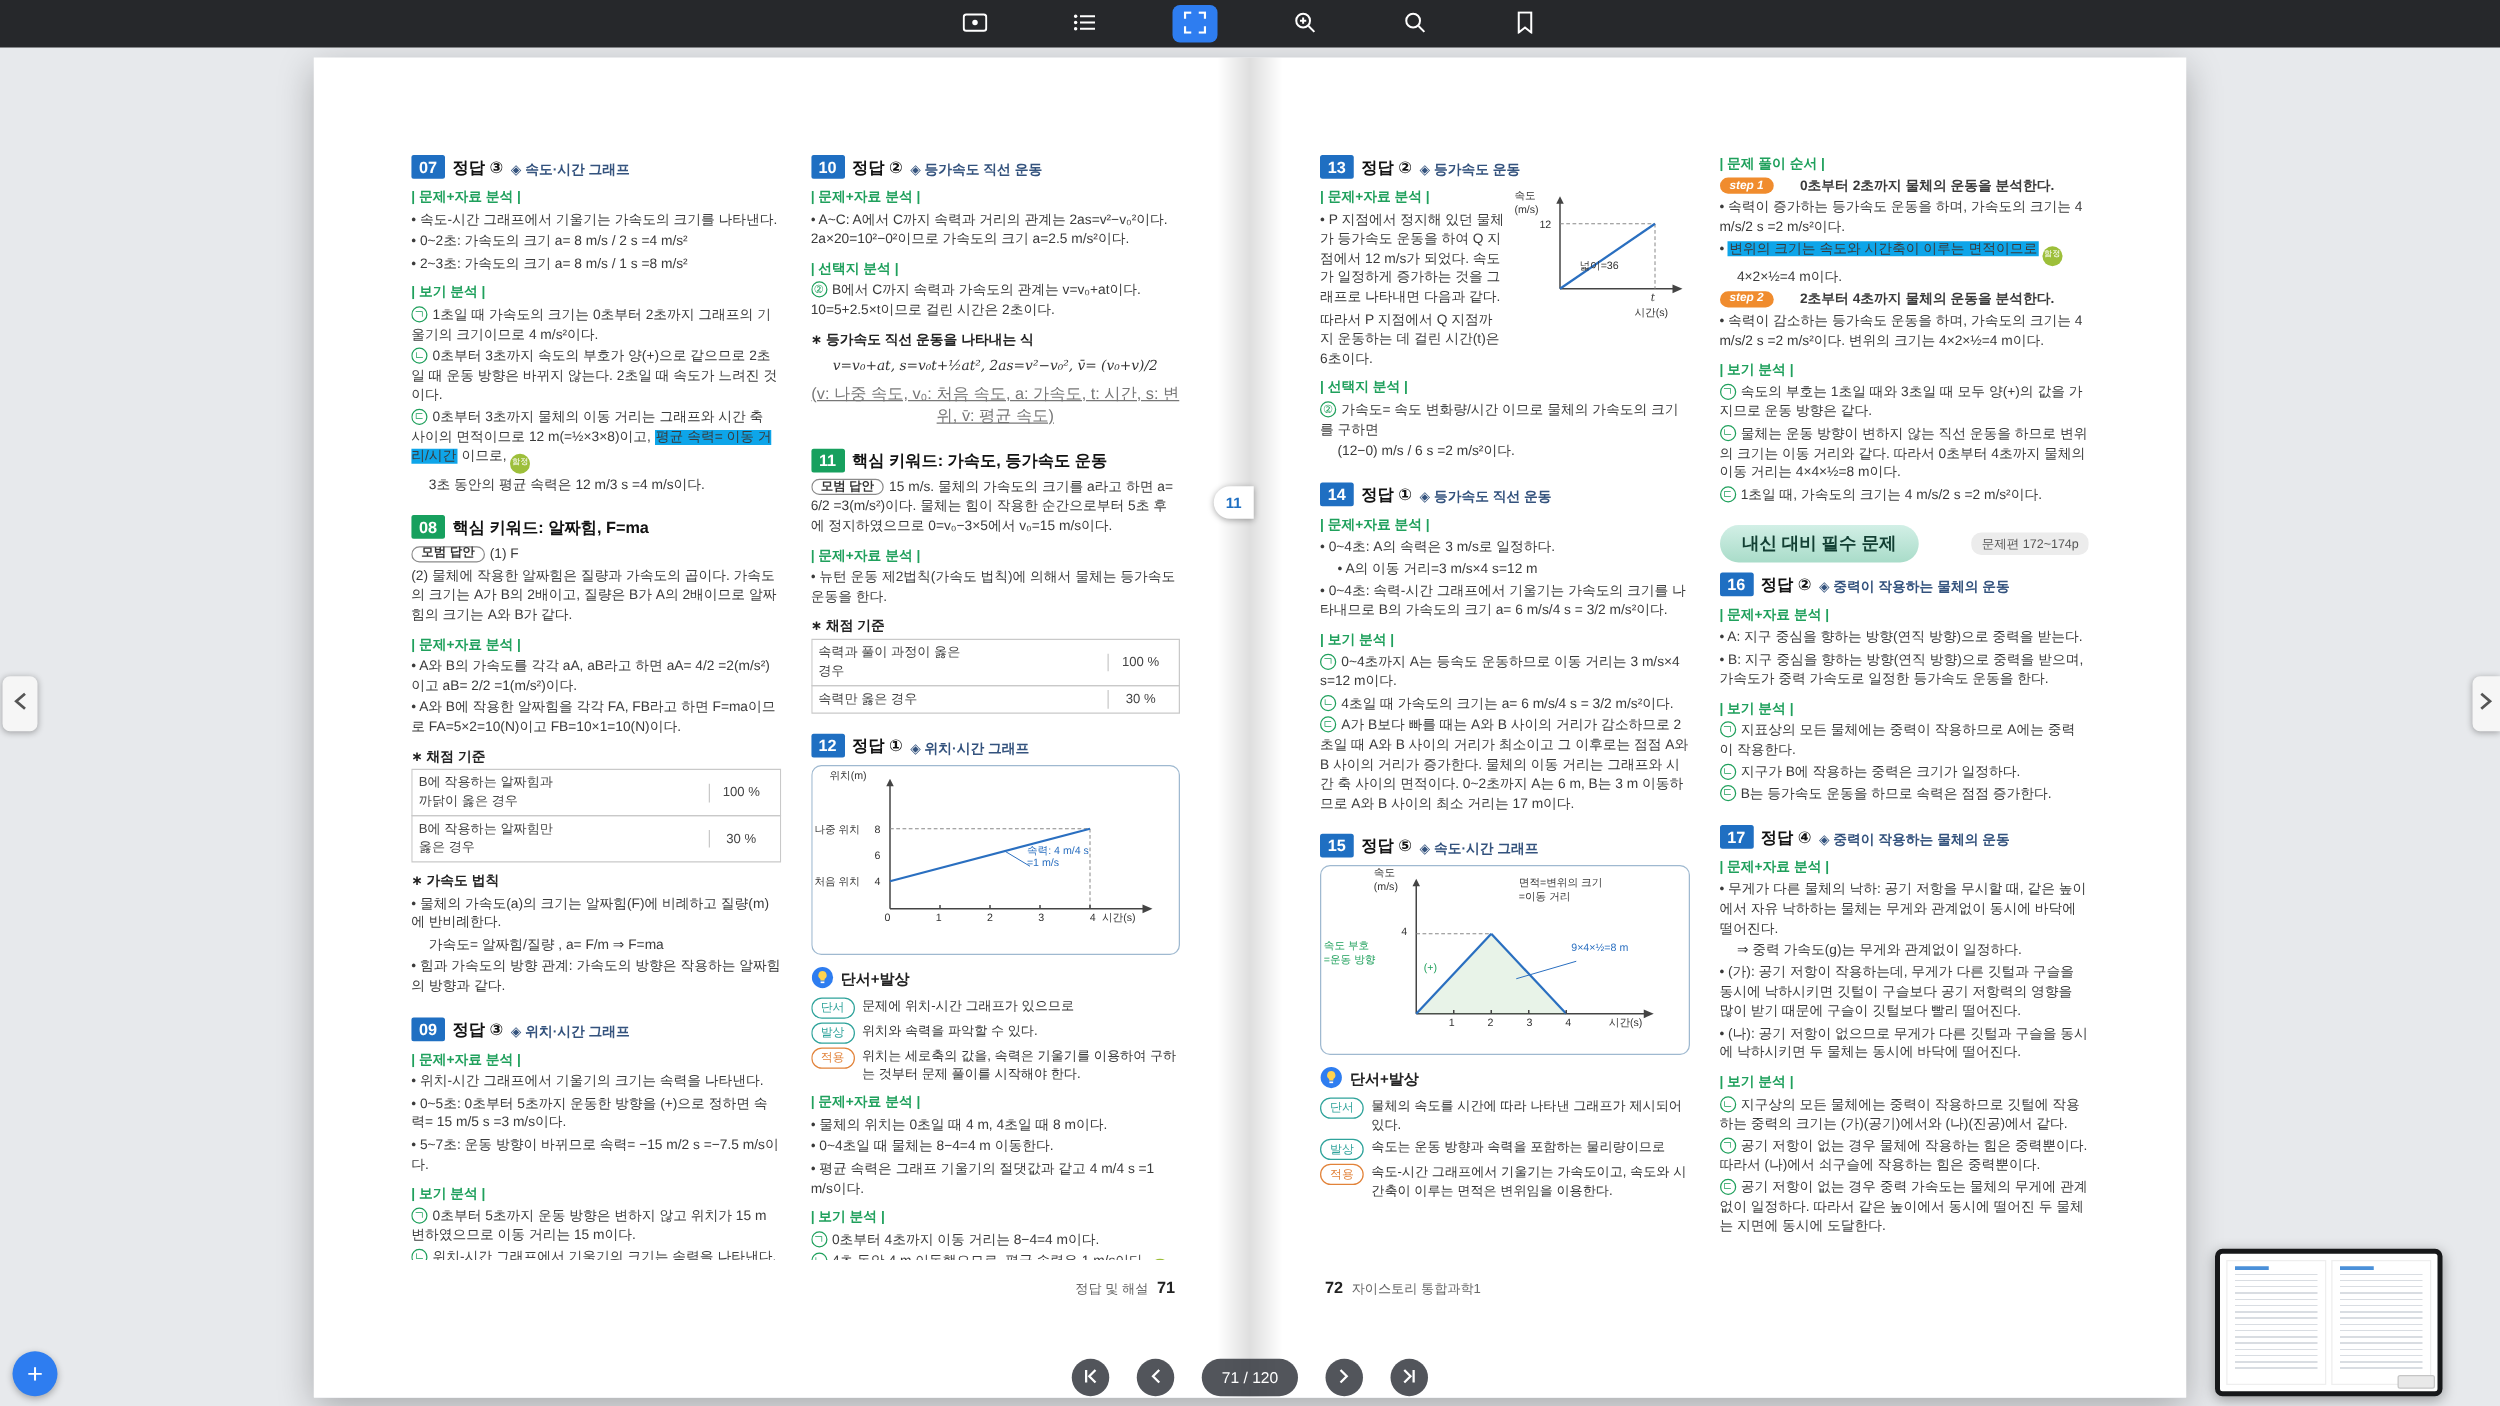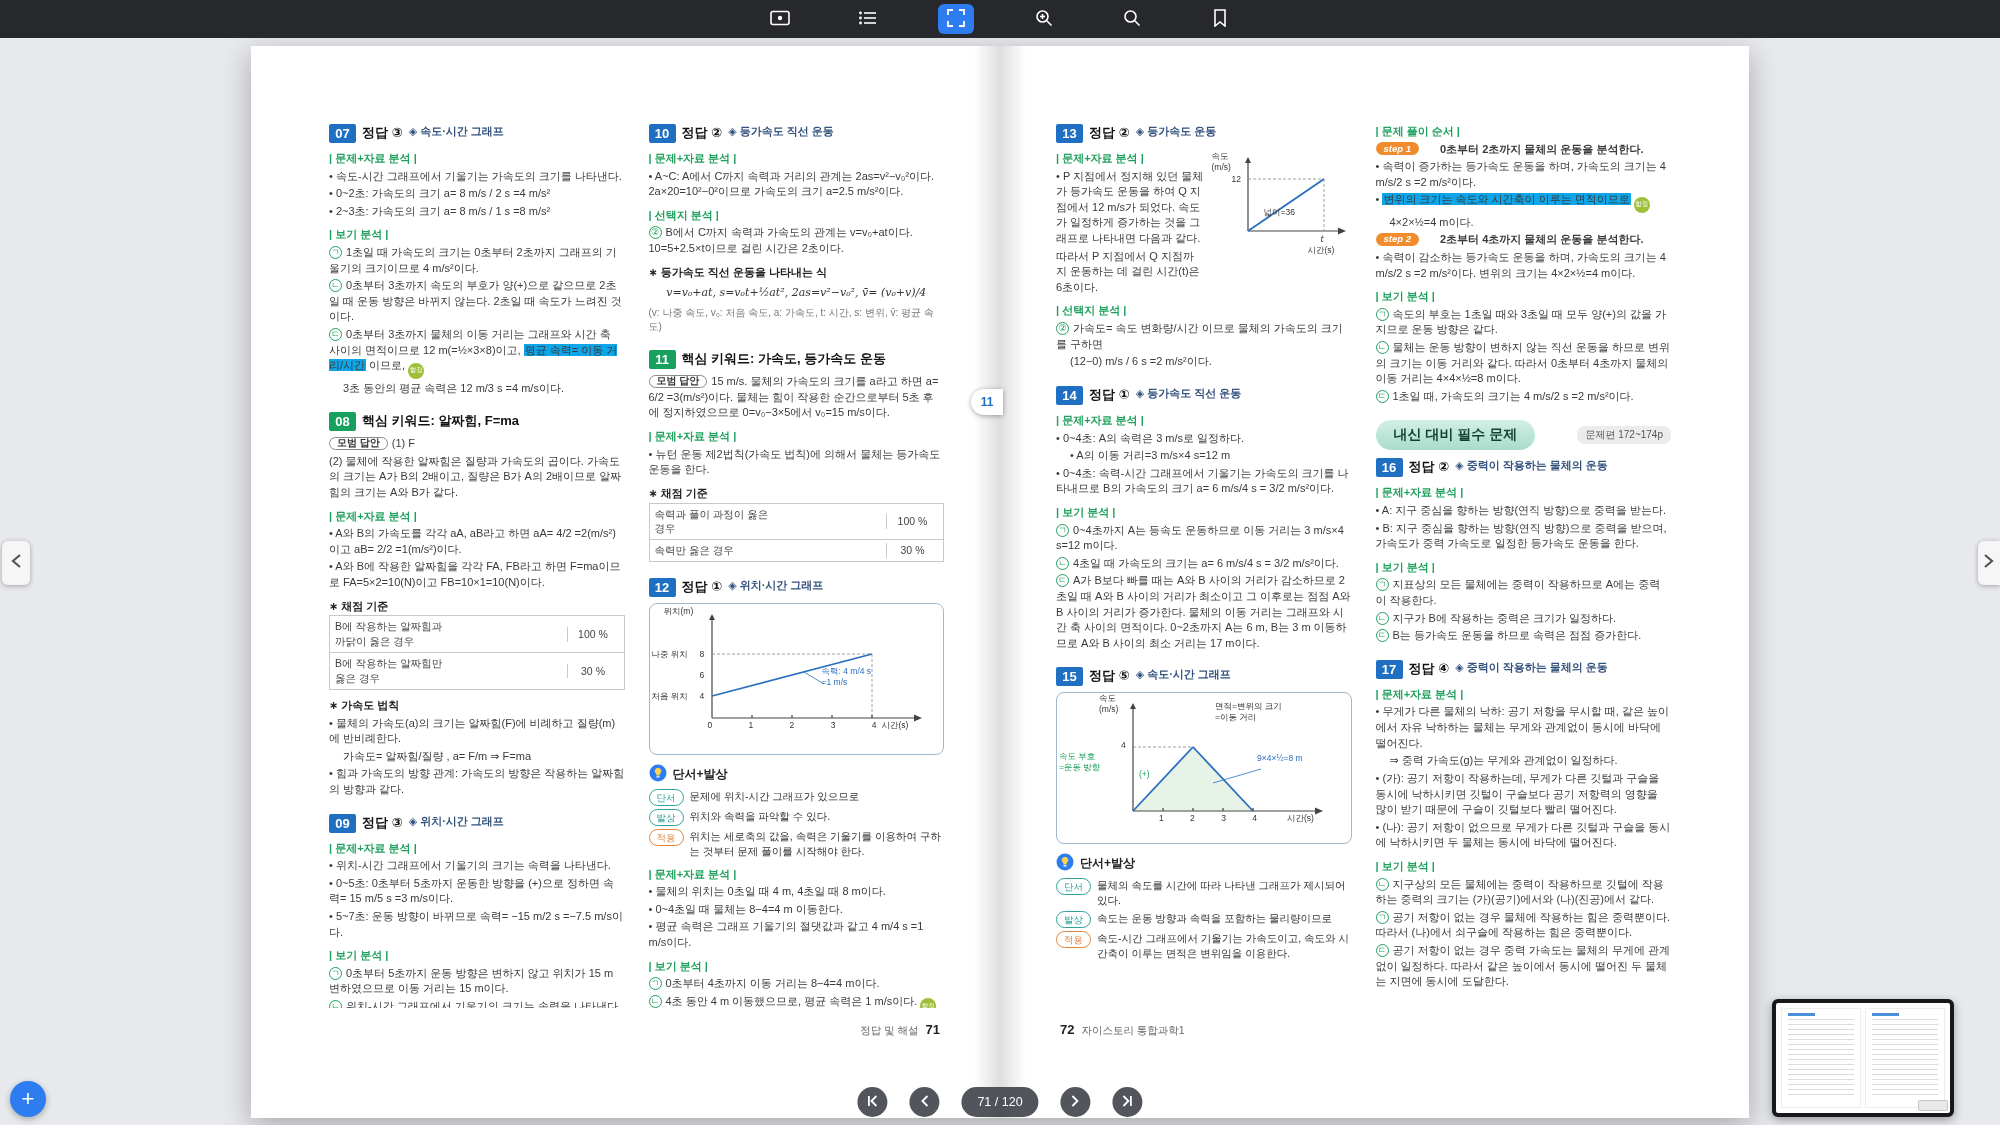--- a/index.html
+++ b/index.html
@@ -26,36 +26,36 @@
   .page.right .page-inner{left:56px;right:78px;}
   .col{flex:1;overflow:hidden;}
 
   .pfoot{position:absolute;bottom:80px;font-size:10.5px;color:#666;}
   .pfoot strong{font-size:13px;color:#222;margin:0 4px;}
   .page.left .pfoot{right:56px;}
   .page.right .pfoot{left:56px;}
 
   
   .problem{margin-bottom:16px;}
-  .phead{display:flex;align-items:flex-start;gap:6px;margin:8px 0 5px;}
+  .phead{display:flex;align-items:flex-end;gap:6px;margin:8px 0 5px;}
   .pnum{min-width:27px;height:19px;background:#1f6fc2;color:#fff;font-weight:bold;font-size:13px;
     display:inline-flex;align-items:center;justify-content:center;border-radius:2px;padding:0 3px;}
   .pnum.green{background:#17a05e;}
   .pans{font-weight:bold;font-size:13px;color:#111;white-space:nowrap;}
   .ptopic{font-size:11px;font-weight:bold;color:#33527d;}
   .ptopic:empty{display:none;}
 
   
   .ln{font-size:11px;color:#3a3a3a;line-height:1.42;margin:2px 0;}
   .ln .lb:empty,.ln mark:empty,.ln .val:empty,.ln .cb:empty{display:none;}
   .ln.h{color:#1fa05c;font-weight:bold;margin-top:8px;}
   .ln.kh{font-weight:bold;color:#222;margin-top:8px;}
   .ln.ind{margin-left:14px;}
   .ln.fm{text-align:center;font-family:"DejaVu Serif",serif;font-style:italic;color:#333;margin:5px 0;}
-  .ln.note{color:#777;font-size:10px;}
+  .ln.note{text-align:center;color:#777;font-size:13px;text-decoration:underline;}
   .lb{display:inline-flex;align-items:center;justify-content:center;width:13px;height:13px;
     border:1px solid #1fa05c;border-radius:50%;color:#1fa05c;font-size:9px;line-height:1;
     margin-right:4px;vertical-align:1px;flex:none;}
   .ln.mo .lb{width:auto;border-radius:9px;border-color:#8a8a8a;color:#333;font-weight:bold;
     padding:1.5px 7px;font-size:10px;background:#fff;}
   .ln.step .lb{width:auto;border:none;border-radius:9px;background:#f08c2e;color:#fff;
     font-style:italic;font-weight:bold;padding:2px 8px;font-size:9.5px;}
   .ln.step .tx{font-weight:bold;padding-left:17px;}
   mark{background:#0ea5e9;color:inherit;padding:0 1px;}
   .ln.bm mark{background:transparent;font-weight:bold;color:#1a1a1a;}
@@ -293,21 +293,21 @@
   <div class="ln h"><span class="tx">| 문제+자료 분석 |</span><span class="tx"></span></div>
 
   <div class="ln p"><span class="tx">• A~C: A에서 C까지 속력과 거리의 관계는 2as=v²−v₀²이다. 2a×20=10²−0²이므로 가속도의 크기 a=2.5 m/s²이다.</span><span class="tx"></span></div>
 
   <div class="ln h"><span class="tx">| 선택지 분석 |</span><span class="tx"></span></div>
 
   <div class="ln p"><span class="lb">②</span><span class="tx">B에서 C까지 속력과 가속도의 관계는 v=v₀+at이다. 10=5+2.5×t이므로 걸린 시간은 2초이다.</span><span class="tx"></span></div>
 
   <div class="ln kh"><span class="tx">∗ 등가속도 직선 운동을 나타내는 식</span><span class="tx"></span></div>
 
-  <div class="ln fm"><span class="tx">v=v₀+at,  s=v₀t+½at²,  2as=v²−v₀²,  v̄= (v₀+v)/4</span><span class="tx"></span></div>
+  <div class="ln fm"><span class="tx">v=v₀+at,  s=v₀t+½at²,  2as=v²−v₀²,  v̄= (v₀+v)/2</span><span class="tx"></span></div>
 
   <div class="ln note"><span class="tx">(v: 나중 속도, v₀: 처음 속도, a: 가속도, t: 시간, s: 변위, v̄: 평균 속도)</span><span class="tx"></span></div>
 </div>
         </section>
 
         <section class="problem">
           <header class="phead">
             <span class="pnum green">11</span>
             <span class="pans">핵심 키워드: 가속도, 등가속도 운동</span>
 

